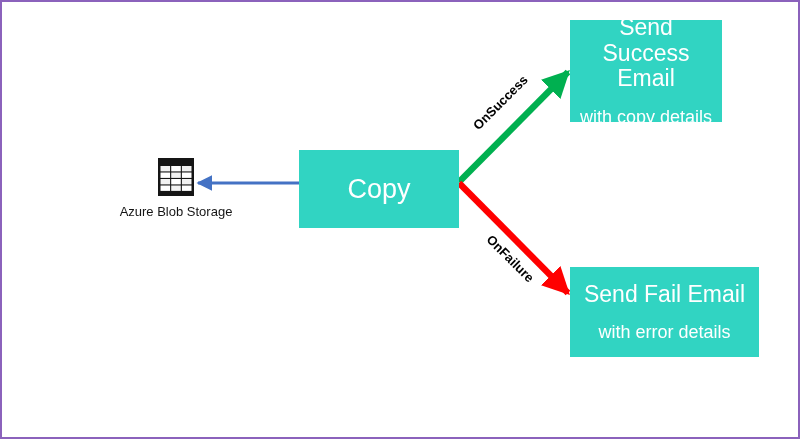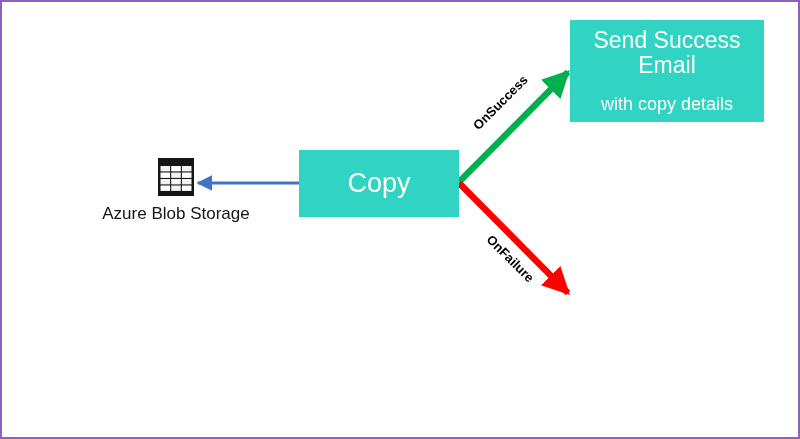--- a/index.html
+++ b/index.html
@@ -35,27 +35,27 @@
     justify-content: center;
     color: #ffffff;
     text-align: center;
     line-height: 1.12;
     box-sizing: border-box;
   }
   #node-copy {
     left: 297px;
     top: 148px;
     width: 160px;
-    height: 67px;
+    height: 78px;
     font-size: 27px;
   }
   #node-success {
     left: 568px;
     top: 18px;
-    width: 194px;
+    width: 152px;
     height: 102px;
     padding: 16px 6px;
   }
   #node-fail {
     left: 568px;
     top: 265px;
     width: 189px;
     height: 90px;
     padding: 4px 6px;
   }
@@ -74,21 +74,21 @@
     display: flex;
     flex-direction: column;
     align-items: center;
   }
   #storage-icon {
     width: 38px;
     height: 40px;
   }
   #storage-label {
     margin-top: 7px;
-    font-size: 17px;
+    font-size: 13px;
     color: #151515;
     white-space: nowrap;
   }
   .edge-label {
     position: absolute;
     font-size: 13px;
     font-weight: bold;
     color: #000000;
     white-space: nowrap;
     transform-origin: center center;
@@ -131,20 +131,24 @@
 
   <div id="node-copy" class="node-box">
     <span>Copy</span>
   </div>
 
   <div id="node-success" class="node-box">
     <span class="node-title">Send Success Email</span>
     <span class="node-subtitle">with copy details</span>
   </div>
 
+  <div id="node-fail" class="node-box">
+    <span class="node-title">Send Fail Email</span>
+    <span class="node-subtitle">with error details</span>
+  </div>
 
   <div id="storage-group">
     <svg id="storage-icon" viewBox="0 0 38 40">
       <rect x="1" y="1" width="36" height="38" fill="#151515"></rect>
       <rect x="3.5" y="9" width="9.6" height="5.4" fill="#f2f2f2"></rect>
       <rect x="14.2" y="9" width="9.6" height="5.4" fill="#ffffff"></rect>
       <rect x="24.9" y="9" width="9.6" height="5.4" fill="#f2f2f2"></rect>
       <rect x="3.5" y="15.5" width="9.6" height="5.4" fill="#ffffff"></rect>
       <rect x="14.2" y="15.5" width="9.6" height="5.4" fill="#f2f2f2"></rect>
       <rect x="24.9" y="15.5" width="9.6" height="5.4" fill="#ffffff"></rect>

